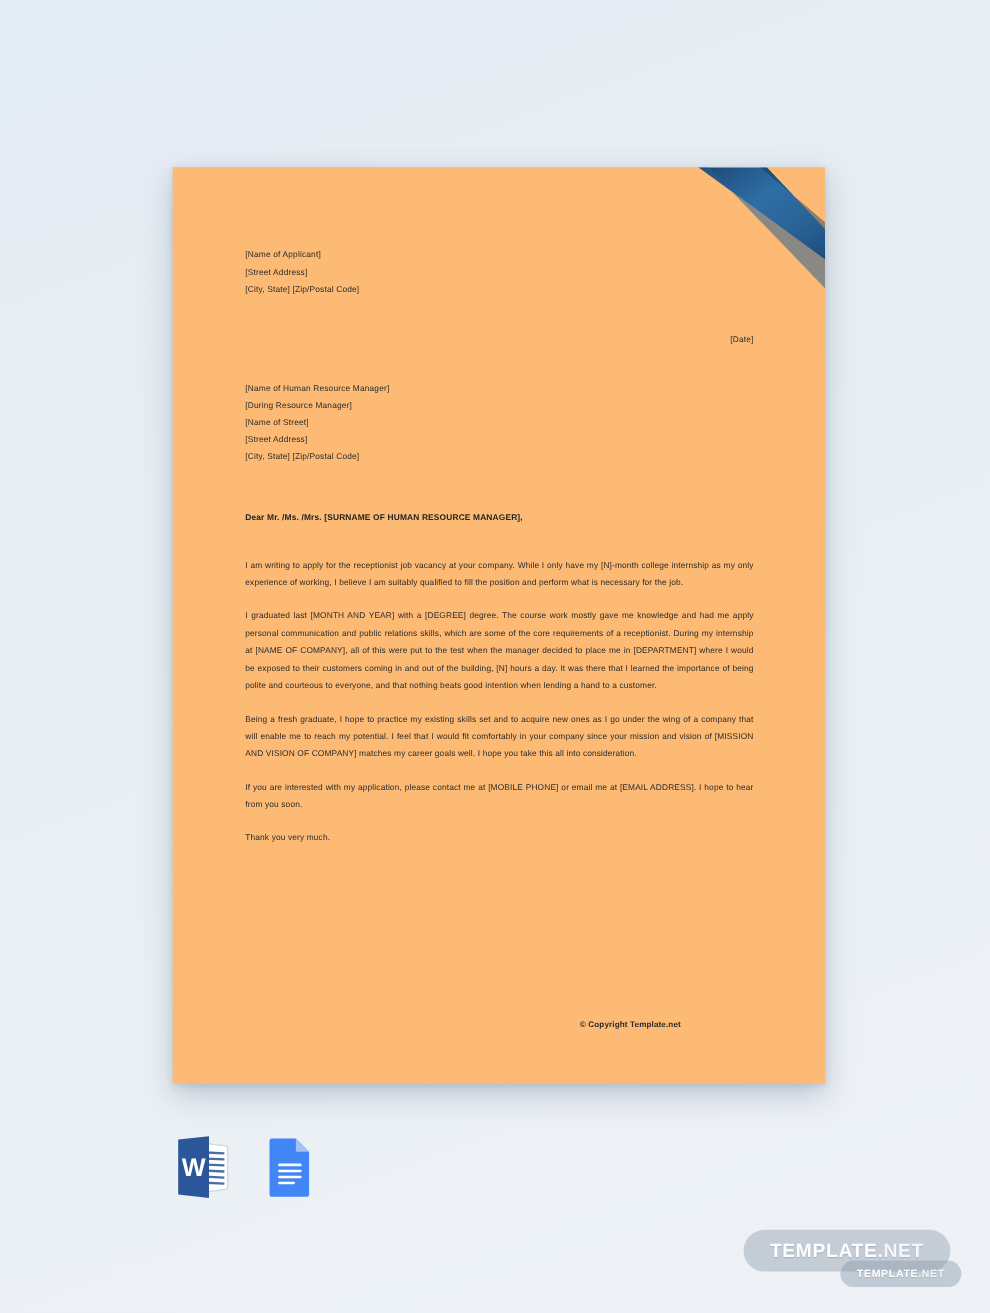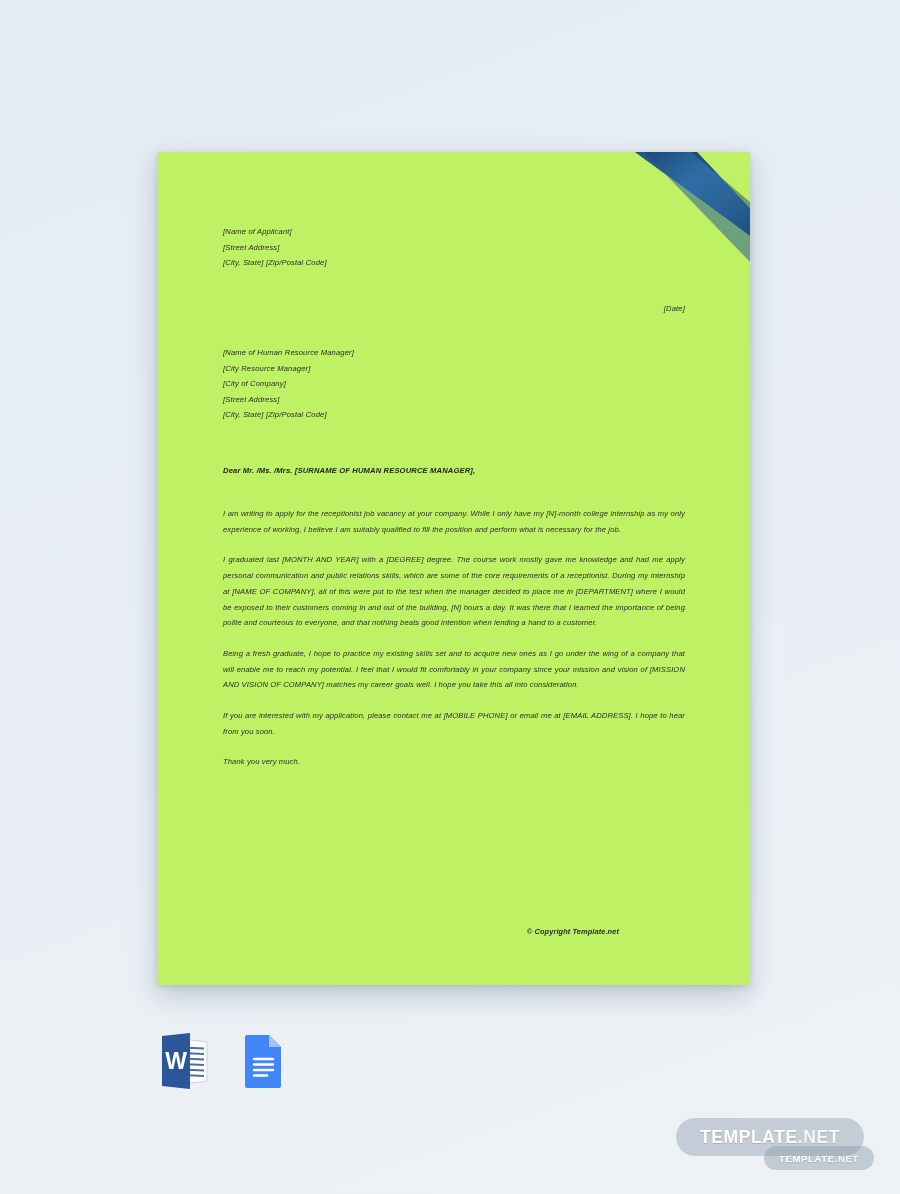--- a/index.html
+++ b/index.html
@@ -19,25 +19,24 @@
   .page-wrap {
     position: absolute;
     left: 157px;
     top: 152px;
     width: 593px;
     height: 833px;
   }
   .page {
     position: absolute;
     inset: 0;
-    background: #bef264;
+    background: #fdba74;
     box-shadow: 0 10px 26px rgba(80, 100, 125, 0.30),
                 0 2px 6px rgba(80, 100, 125, 0.18);
     overflow: hidden;
-    font-style: italic;
   }
 
   
   .ribbon-layer {
     position: absolute;
     inset: 0;
     pointer-events: none;
   }
 
   
@@ -189,22 +188,22 @@
         <div>[Street Address]</div>
         <div>[City, State] [Zip/Postal Code]</div>
       </div>
 
       <div class="blk date">
         <div>[Date]</div>
       </div>
 
       <div class="blk recipient">
         <div>[Name of Human Resource Manager]</div>
-        <div>[City Resource Manager]</div>
-        <div>[City of Company]</div>
+        <div>[During Resource Manager]</div>
+        <div>[Name of Street]</div>
         <div>[Street Address]</div>
         <div>[City, State] [Zip/Postal Code]</div>
       </div>
 
       <div class="salutation">Dear Mr. /Ms. /Mrs. [SURNAME OF HUMAN RESOURCE MANAGER],</div>
 
       <div class="body">
         <p>I am writing to apply for the receptionist job vacancy at your company. While I only have my [N]-month college internship as my only experience of working, I believe I am suitably qualified to fill the position and perform what is necessary for the job.</p>
         <p>I graduated last [MONTH AND YEAR] with a [DEGREE] degree. The course work mostly gave me knowledge and had me apply personal communication and public relations skills, which are some of the core requirements of a receptionist. During my internship at [NAME OF COMPANY], all of this were put to the test when the manager decided to place me in [DEPARTMENT] where I would be exposed to their customers coming in and out of the building, [N] hours a day. It was there that I learned the importance of being polite and courteous to everyone, and that nothing beats good intention when lending a hand to a customer.</p>
         <p>Being a fresh graduate, I hope to practice my existing skills set and to acquire new ones as I go under the wing of a company that will enable me to reach my potential. I feel that I would fit comfortably in your company since your mission and vision of [MISSION AND VISION OF COMPANY] matches my career goals well. I hope you take this all into consideration.</p>

